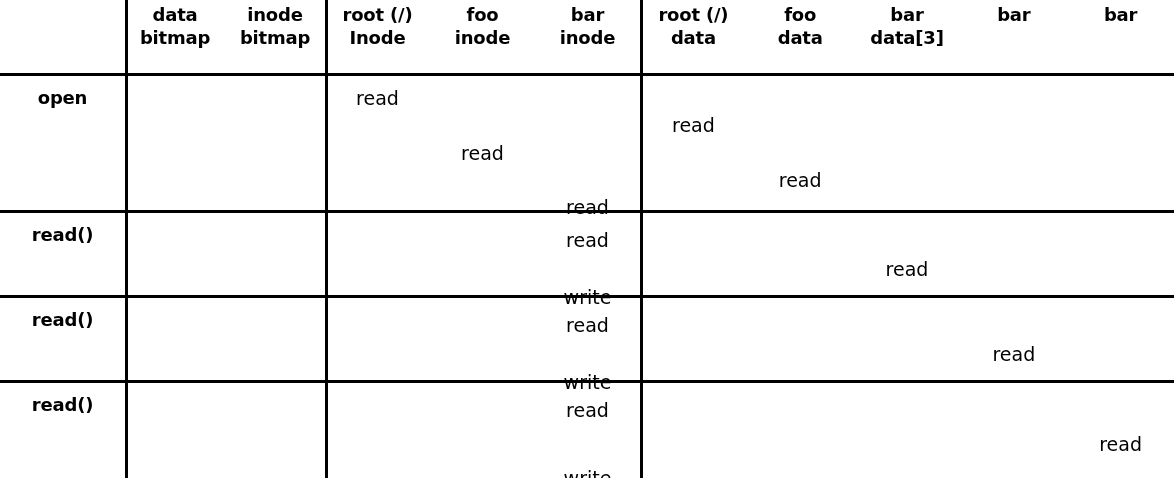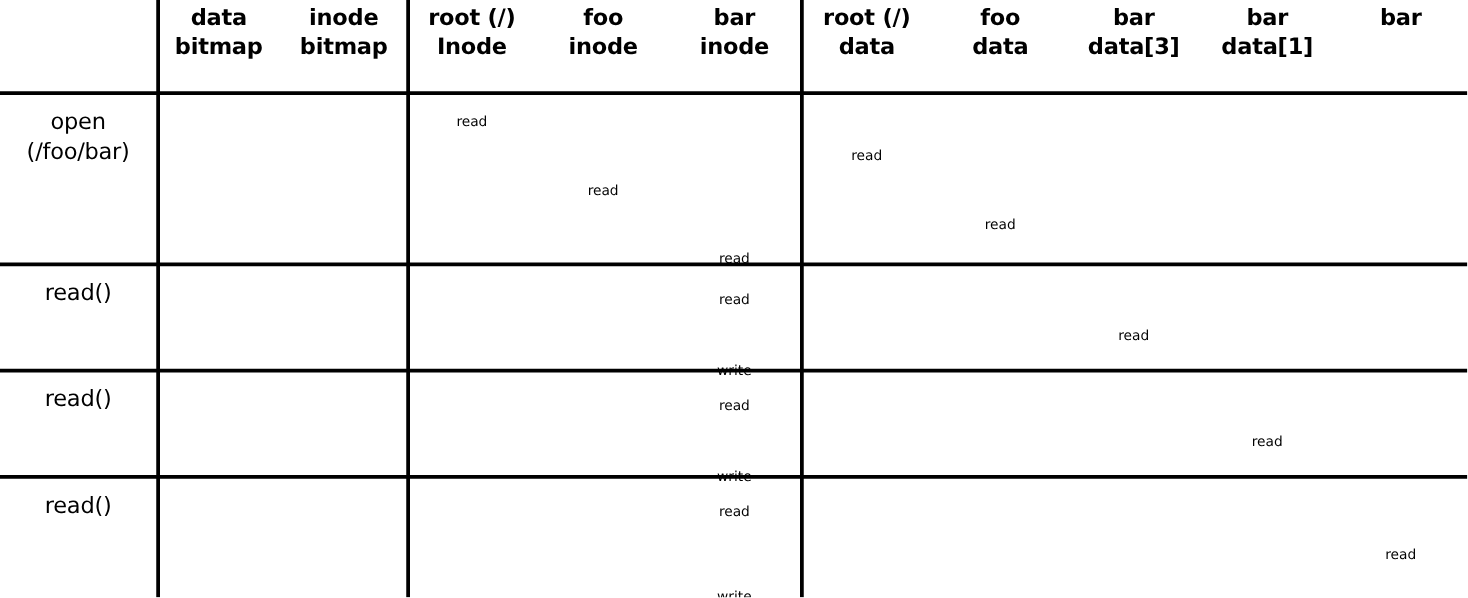--- a/index.html
+++ b/index.html
@@ -55,30 +55,30 @@
     letter-spacing: -0.2px;
   }
   .hcell .l2 { display: block; }
 
   
   .row-label {
     position: absolute;
     box-sizing: border-box;
     width: 125px;
     text-align: center;
-    font-weight: normal;
+    font-weight: bold;
     font-size: 18px;
     line-height: 24px;
     letter-spacing: -0.2px;
   }
 
   
   .op {
     position: absolute;
-    font-size: 11px;
+    font-size: 19px;
     line-height: 20px;
     font-weight: normal;
     white-space: nowrap;
     text-align: center;
     transform: translateX(-50%);
   }
 </style>
 </head>
 <body>
 
@@ -92,38 +92,37 @@
       </div>
     <div class="hgroup" id="hg1">
         <div class="hcell" style="width: 105px;"><span>root (/)</span><span class="l2">Inode</span></div>
         <div class="hcell" style="width: 105px;"><span>foo</span><span class="l2">inode</span></div>
         <div class="hcell" style="width: 105px;"><span>bar</span><span class="l2">inode</span></div>
       </div>
     <div class="hgroup" id="hg2">
         <div class="hcell" style="width: 106.8px;"><span>root (/)</span><span class="l2">data</span></div>
         <div class="hcell" style="width: 106.8px;"><span>foo</span><span class="l2">data</span></div>
         <div class="hcell" style="width: 106.8px;"><span>bar</span><span class="l2">data[3]</span></div>
-        <div class="hcell" style="width: 106.8px;"><span>bar</span><span class="l2">data[1]</span></div>
+        <div class="hcell" style="width: 106.8px;"><span>bar</span></div>
         <div class="hcell" style="width: 106.8px;"><span>bar</span></div>
       </div>
   </div>
 
   <div id="grid-layer">
       <div class="hline" style="top: 73px;"></div>
       <div class="hline" style="top: 210px;"></div>
       <div class="hline" style="top: 295px;"></div>
       <div class="hline" style="top: 380px;"></div>
       <div class="vline" style="left: 125px; top: 0px; height: 478px;"></div>
       <div class="vline" style="left: 325px; top: 0px; height: 478px;"></div>
       <div class="vline" style="left: 640px; top: 0px; height: 478px;"></div>
     </div>
   <div id="body-layer">
       <div class="row-label" style="top: 86px; left: 0px;">
         <div>open</div>
-        <div>(/foo/bar)</div>
       </div>
       <div class="op" style="left: 377.5px; top: 88px;">read</div>
       <div class="op" style="left: 693.4px; top: 115.25px;">read</div>
       <div class="op" style="left: 482.5px; top: 142.5px;">read</div>
       <div class="op" style="left: 800.2px; top: 169.75px;">read</div>
       <div class="op" style="left: 587.5px; top: 197px;">read</div>
       <div class="row-label" style="top: 223px; left: 0px;">
         <div>read()</div>
       </div>
       <div class="op" style="left: 587.5px; top: 230px;">read</div>

